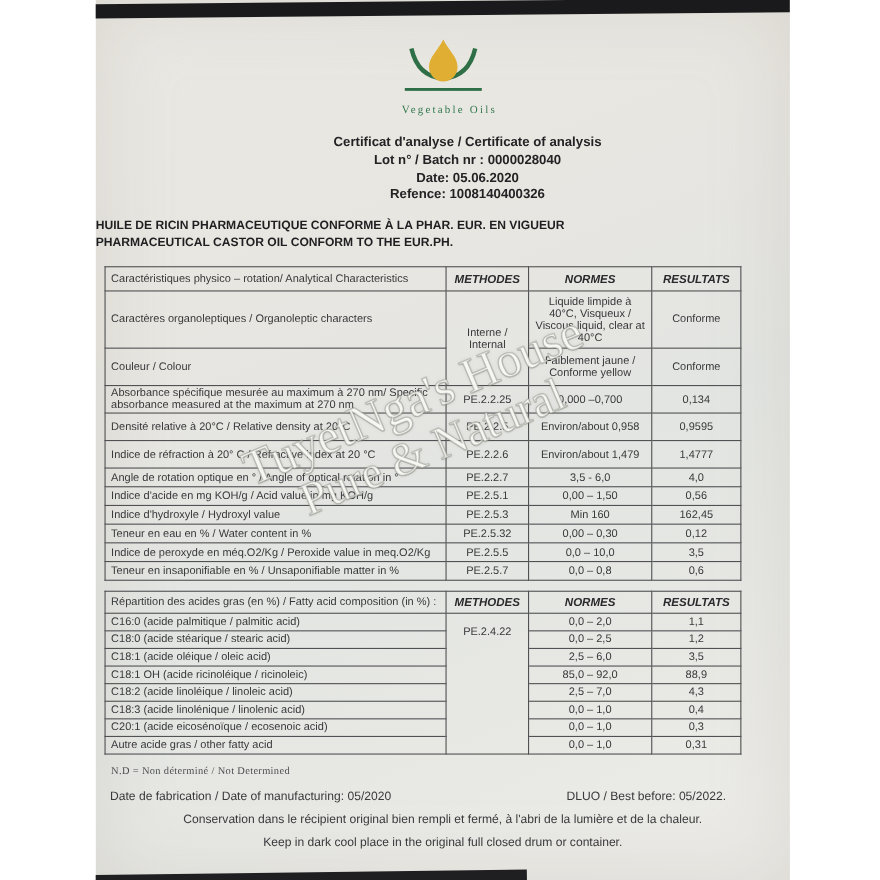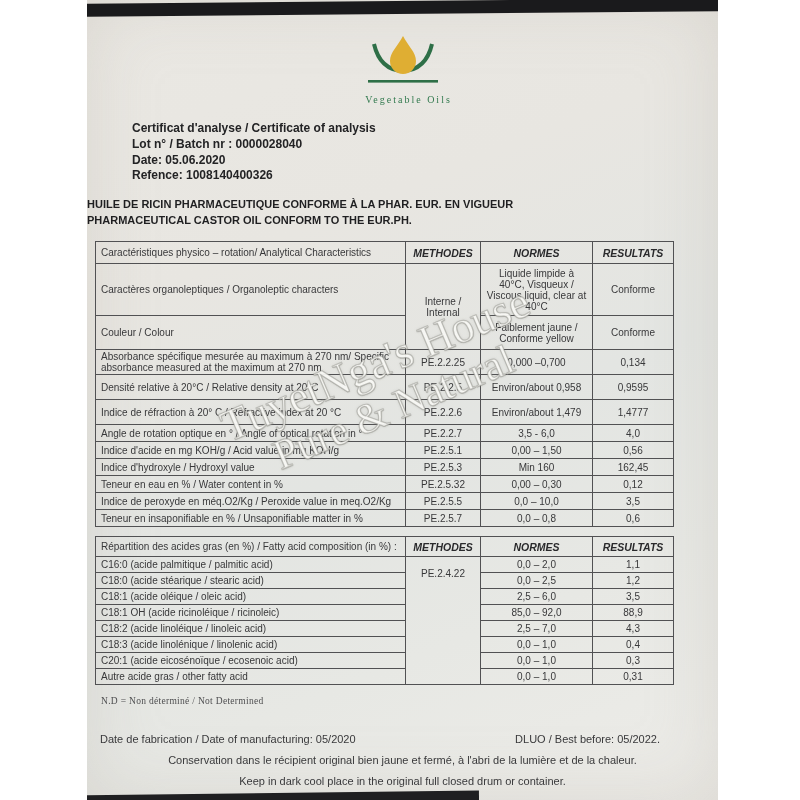--- a/index.html
+++ b/index.html
@@ -25,21 +25,21 @@
   .logo{ text-align:center;padding-top:36px;line-height:1; }
   .logo-name{
     color:#2e6f47;font-family:"Liberation Serif",serif;font-size:21px;
     letter-spacing:8px;margin-top:3px;margin-left:8px;
   }
   .logo-tagline{
     color:#337a4f;font-family:"Liberation Serif",serif;font-size:10px;
     letter-spacing:2px;margin-top:4px;padding-left:12px;
   }
   .cert{
-    margin-top:16px;font-weight:bold;font-size:12px;
+    margin-top:16px;text-align:center;font-weight:bold;font-size:12px;
     color:#232325;line-height:1.32;padding-left:45px;
   }
   .doc-title{
     margin-top:13px;text-align:left;font-weight:bold;font-size:11px;
     color:#1f1f21;line-height:1.4;
   }
   table{
     border-collapse:collapse;table-layout:fixed;width:578px;
     margin:13px 0 0 8px;font-size:10px;color:#38383a;
   }
@@ -49,21 +49,21 @@
   .t1 tr.r-head{height:22px;}
   .t1 tr.r-organo{height:52px;}
   .t1 tr.r-colour{height:34px;}
   .t1 tr.r-2line{height:25px;}
   .t1 tr.r-thin{height:17px;}
   .t2{margin-top:9px;}
   .t2 tr.r-head{height:20px;}
   .t2 tr.r-thin{height:16px;}
   .method-span{vertical-align:top;padding-top:11px;}
   .nd-note{
-    margin:11px 0 16px 14px;font-family:"Liberation Serif",serif;
+    margin:11px 0 0 14px;font-family:"Liberation Serif",serif;
     font-size:9.5px;color:#4e4e50;letter-spacing:0.3px;
   }
   .fab-row{
     display:flex;justify-content:space-between;
     padding:11px 58px 0 13px;font-size:11px;color:#39393b;
   }
   .storage{text-align:center;font-size:11px;color:#39393b;margin-top:9px;}
   .watermark{
     position:absolute;left:62px;top:338px;width:470px;
     transform:rotate(-23deg);text-align:center;
@@ -243,21 +243,21 @@
   </tbody>
     </table>
 
   <div class="nd-note">N.D = Non déterminé / Not Determined</div>
 
   <div class="fab-row">
     <span>Date de fabrication / Date of manufacturing: 05/2020</span>
     <span>DLUO / Best before: 05/2022.</span>
   </div>
 
-  <div class="storage">Conservation dans le récipient original bien jaune et fermé, à l'abri de la lumière et de la chaleur.</div>
+  <div class="storage">Conservation dans le récipient original bien rempli et fermé, à l'abri de la lumière et de la chaleur.</div>
   <div class="storage">Keep in dark cool place in the original full closed drum or container.</div>
 
   <div class="watermark">
     <div class="wm1">TuyetNga's House</div>
     <div class="wm2">Pure &amp; Natural</div>
   </div>
 
   <div class="bottombar"></div>
 </div>
 

